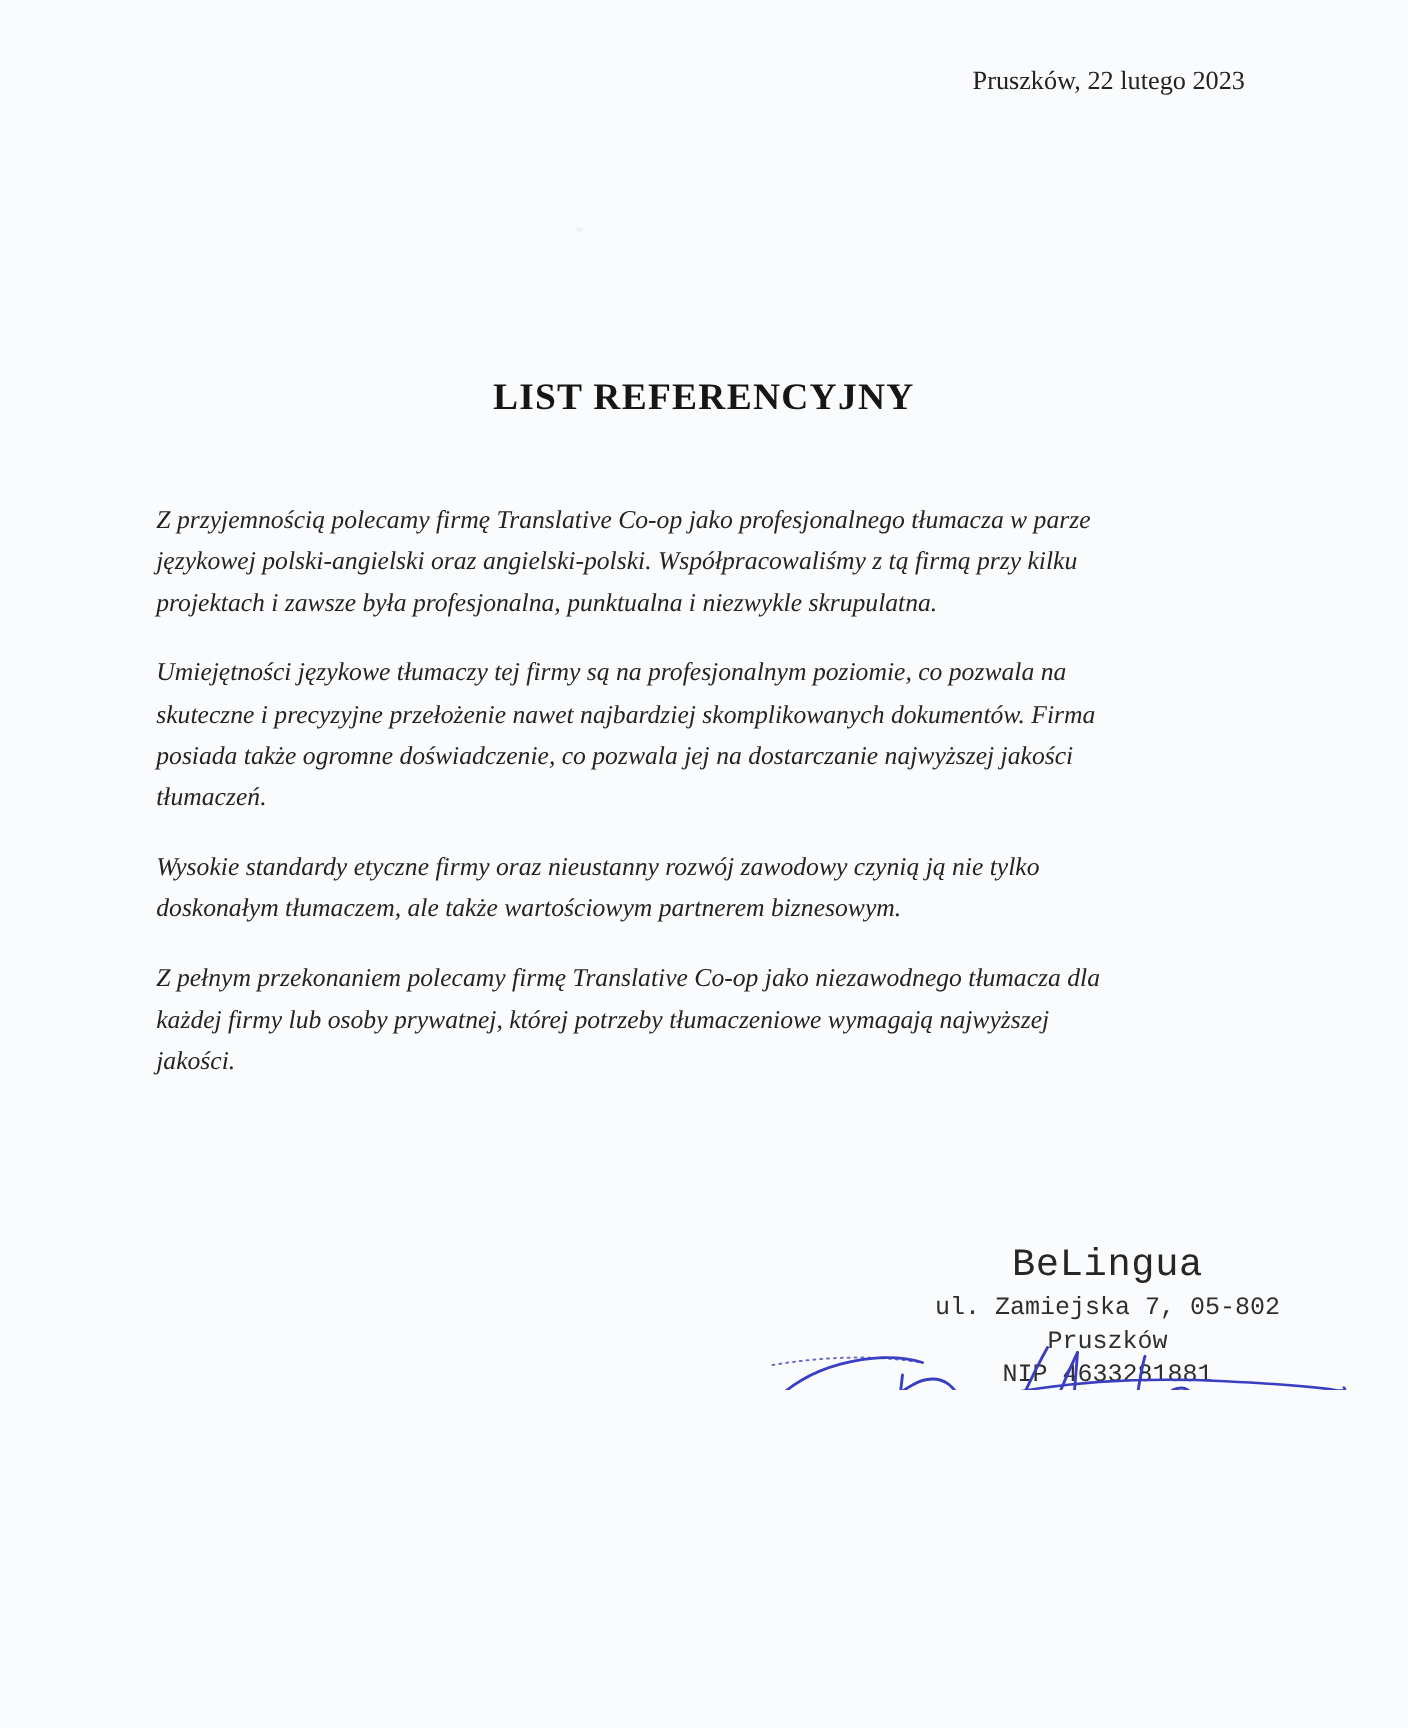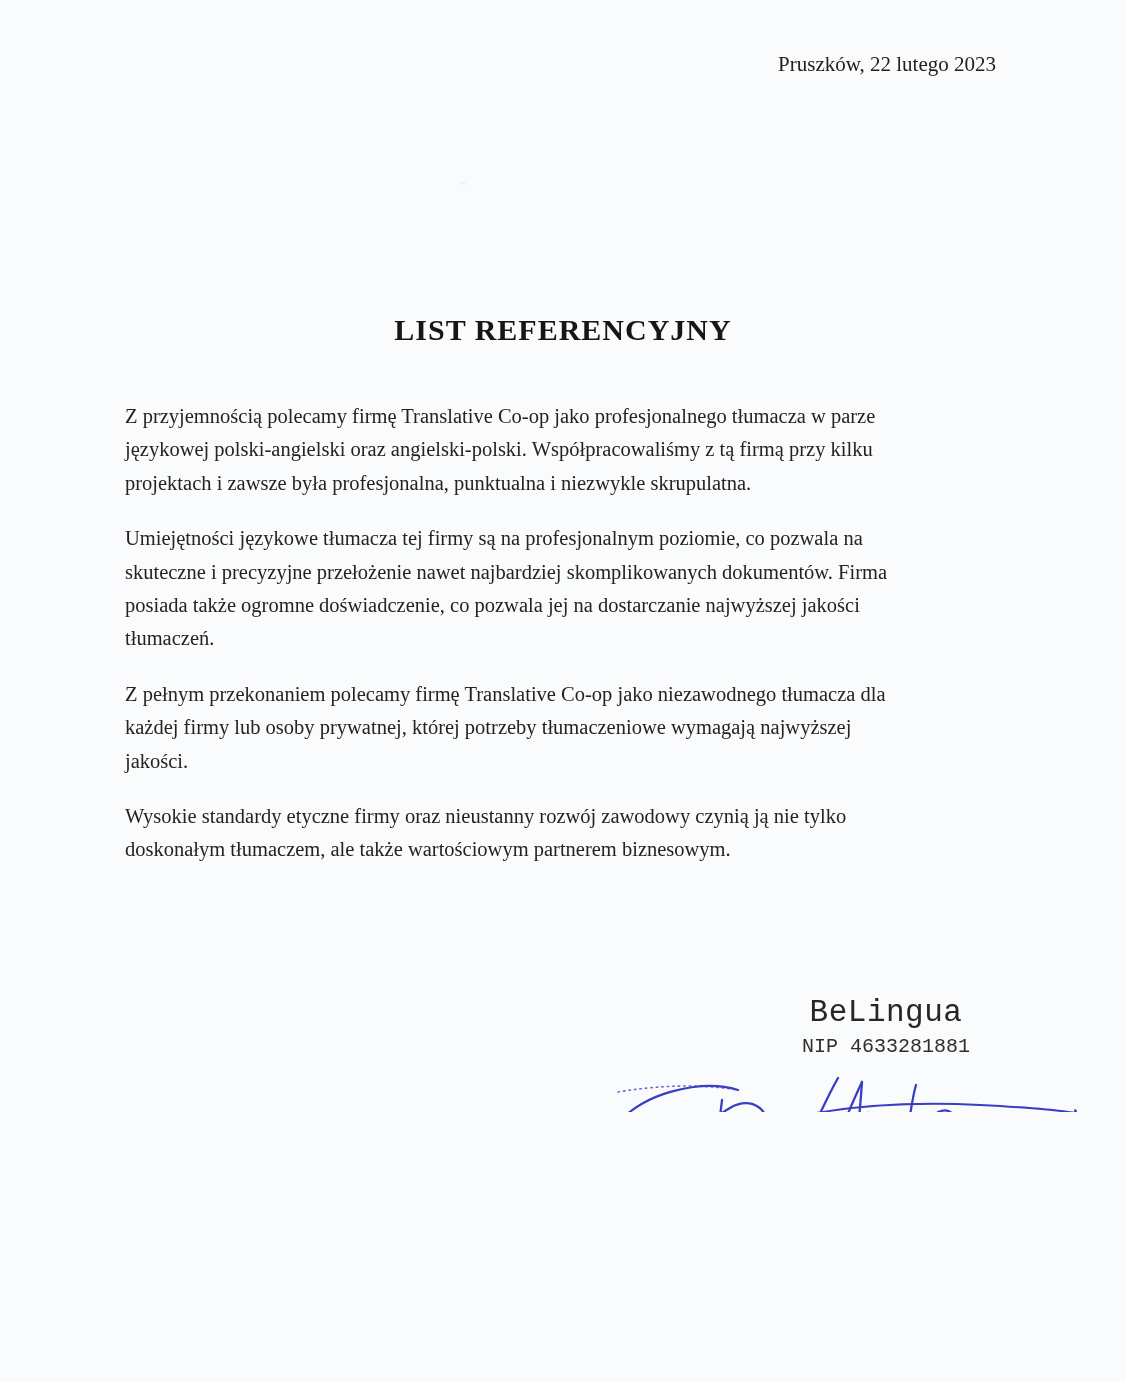--- a/index.html
+++ b/index.html
@@ -18,41 +18,42 @@
   }
   .date-line {
     position: absolute;
     top: 52px;
     right: 130px;
     font-size: 21px;
     color: #222;
   }
   .letter-title {
     position: absolute;
-    top: 313px;
+    top: 301px;
     left: 0;
     width: 100%;
     text-align: center;
     font-size: 30px;
     font-weight: bold;
     letter-spacing: 1px;
     color: #161616;
   }
   .letter-body {
     position: absolute;
     left: 125px;
     top: 400px;
     width: 885px;
     font-size: 20.5px;
     line-height: 33.4px;
     color: #232323;
   }
   .para {
     margin: 0 0 22px 0;
     white-space: pre-line;
+    font-style: italic;
   }
   .sig-block {
     position: absolute;
     top: 995px;
     left: 700px;
     width: 372px;
     text-align: center;
     font-family: Liberation Mono, monospace;
     color: #2b2b2b;
   }
@@ -96,33 +97,34 @@
 <div class="page">
 
   <div class="date-line">Pruszków, 22 lutego 2023</div>
 
   <div class="letter-title">LIST REFERENCYJNY</div>
 
   <div class="letter-body">
     <p class="para">Z przyjemnością polecamy firmę Translative Co-op jako profesjonalnego tłumacza w parze
 językowej polski-angielski oraz angielski-polski. Współpracowaliśmy z tą firmą przy kilku
 projektach i zawsze była profesjonalna, punktualna i niezwykle skrupulatna.</p>
-    <p class="para">Umiejętności językowe tłumacza tej firmy są na profesjonalnym poziomie, co pozwala na
+    <p class="para">Umiejętności językowe tłumaczy tej firmy są na profesjonalnym poziomie, co pozwala na
 skuteczne i precyzyjne przełożenie nawet najbardziej skomplikowanych dokumentów. Firma
 posiada także ogromne doświadczenie, co pozwala jej na dostarczanie najwyższej jakości
 tłumaczeń.</p>
+    <p class="para">Wysokie standardy etyczne firmy oraz nieustanny rozwój zawodowy czynią ją nie tylko
+doskonałym tłumaczem, ale także wartościowym partnerem biznesowym.</p>
     <p class="para">Z pełnym przekonaniem polecamy firmę Translative Co-op jako niezawodnego tłumacza dla
 każdej firmy lub osoby prywatnej, której potrzeby tłumaczeniowe wymagają najwyższej
 jakości.</p>
-    <p class="para">Wysokie standardy etyczne firmy oraz nieustanny rozwój zawodowy czynią ją nie tylko
-doskonałym tłumaczem, ale także wartościowym partnerem biznesowym.</p>
   </div>
 
   <div class="sig-block">
     <div class="sig-company">BeLingua</div>
+    <div class="sig-line">ul. Zamiejska 7, 05-802 Pruszków</div>
     <div class="sig-line">NIP 4633281881</div>
   </div>
 
   <svg class="signature-svg" viewBox="0 0 540 170" xmlns="http://www.w3.org/2000/svg">
     <g stroke="#3a3ec2" stroke-width="2.3" fill="none" stroke-linecap="round" stroke-linejoin="round">
 
       <path d="M 28 37 C 70 30, 110 29, 148 35" stroke-width="1.6" stroke-dasharray="1.5 4" opacity="0.75"></path>
 
       <path d="M 148 35 C 110 23, 50 40, 30 67 C 10 97, 35 130, 82 137
                C 130 143, 172 115, 178 80 C 182 55, 162 40, 140 53

